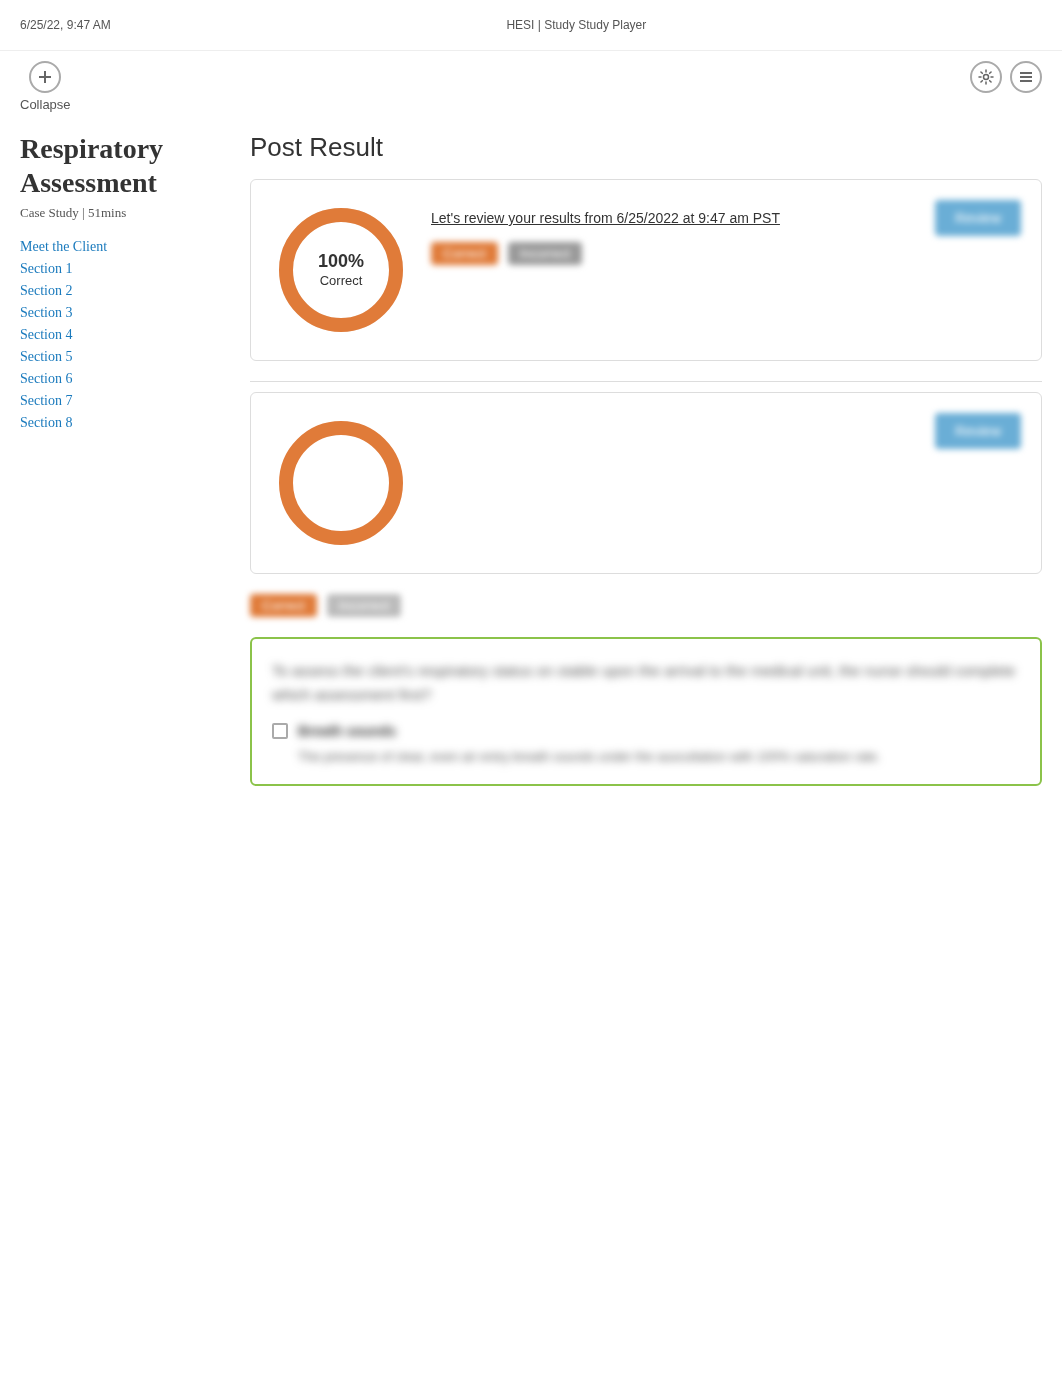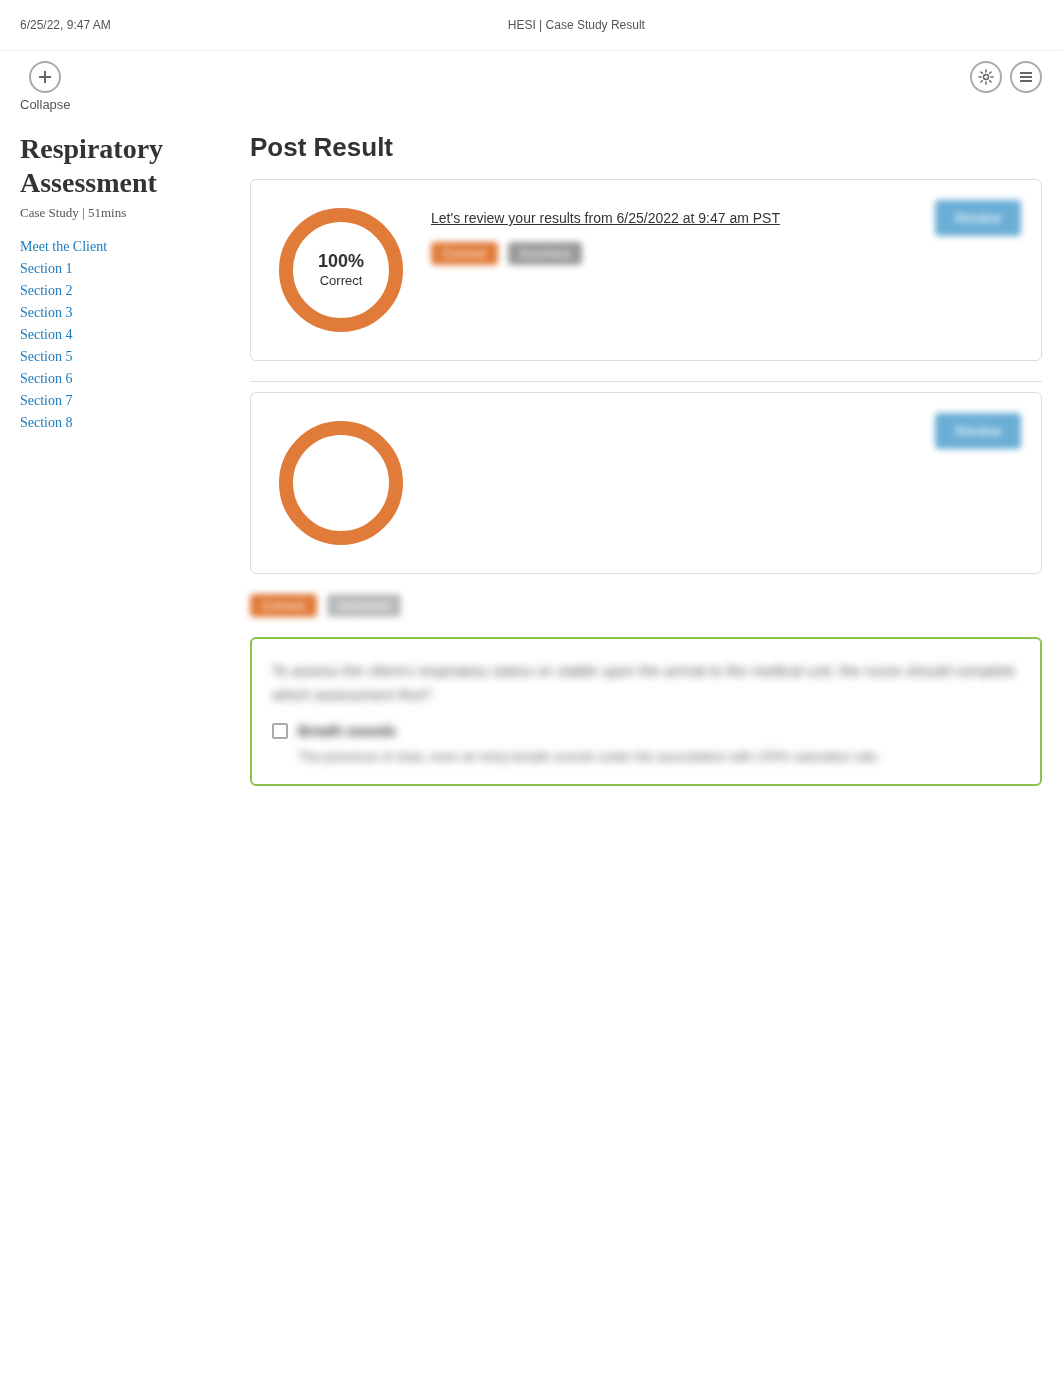--- a/index.html
+++ b/index.html
@@ -107,21 +107,21 @@
     }
 
     
     .content {
       flex: 1;
       padding-left: 10px;
     }
 
     .page-title {
       font-size: 26px;
-      font-weight: bold;
+      font-weight: normal;
       color: #333;
       margin-bottom: 16px;
     }
 
     
     .score-card {
       border: 1px solid #ddd;
       border-radius: 6px;
       padding: 20px;
       margin-bottom: 20px;
@@ -294,21 +294,21 @@
       border-radius: 4px;
       font-size: 13px;
       filter: blur(3px);
     }
   </style>
 </head>
 <body>
 
 <div class="top-bar">
   <span>6/25/22, 9:47 AM</span>
-  <span>HESI | Case Study Result</span>
+  <span>HESI | Study Study Player</span>
   <span></span>
 </div>
 
 <div class="header-row">
   <div class="collapse-btn">
     <div class="collapse-icon-circle">
       <svg width="16" height="16" viewBox="0 0 16 16" fill="none">
         <line x1="2" y1="8" x2="14" y2="8" stroke="#666" stroke-width="2"></line>
         <line x1="8" y1="2" x2="8" y2="14" stroke="#666" stroke-width="2"></line>
       </svg>

